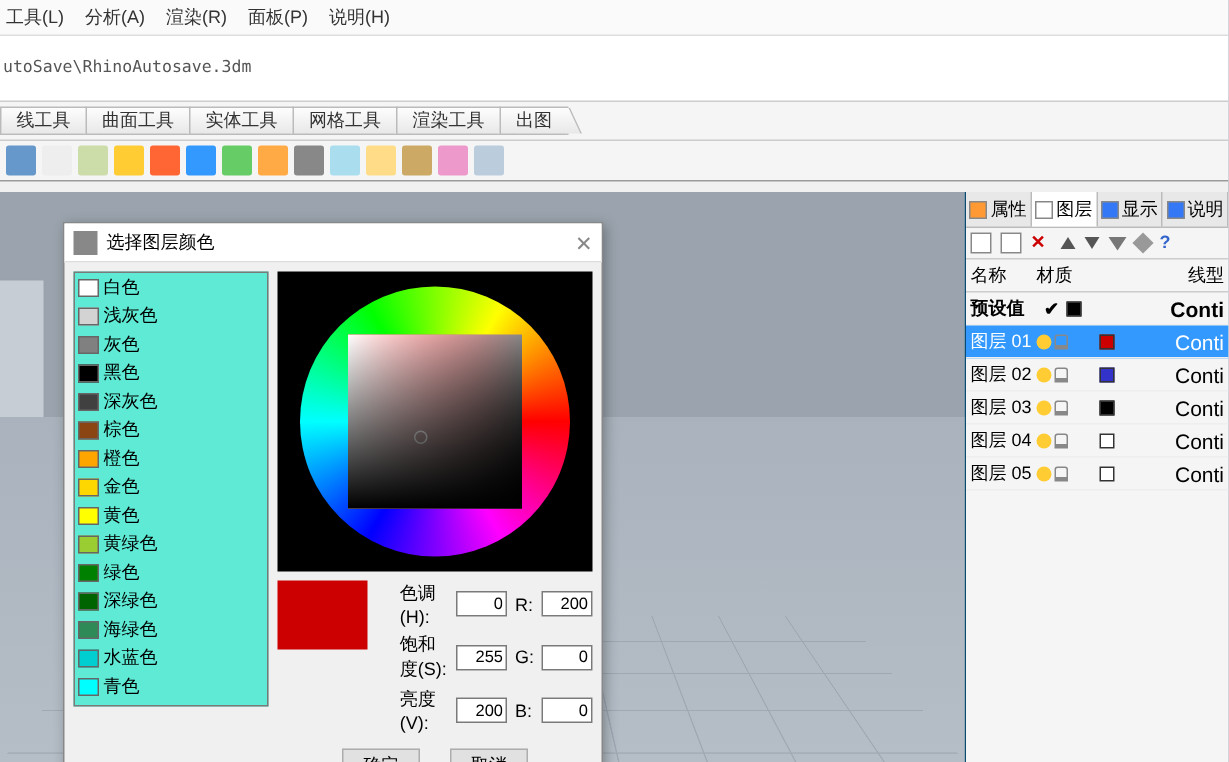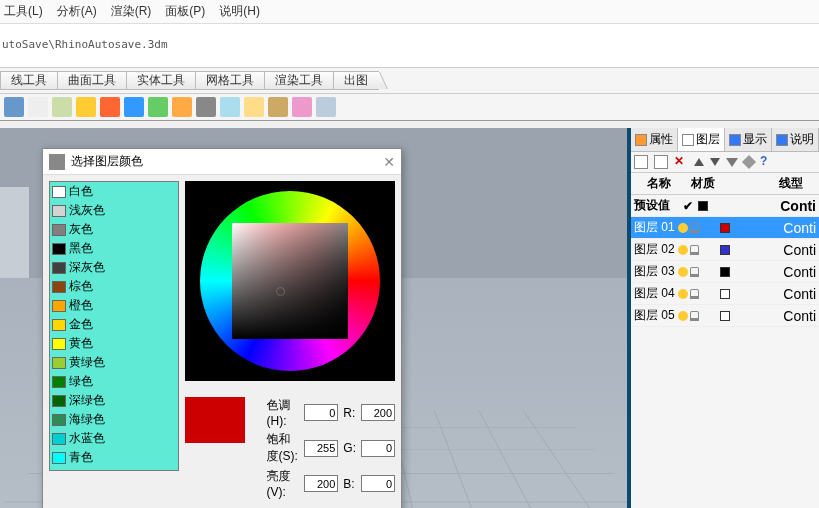--- a/index.html
+++ b/index.html
@@ -9,28 +9,28 @@
 .cmdline{background:#fff;border-bottom:1px solid #ccc;padding:14px 2px 16px;font-family:monospace;font-size:11px;color:#555}
 .tabstrip{background:#f5f5f5;border-bottom:1px solid #ccc;padding:3px 0;display:flex}
 .tab{padding:0 10px;border:1px solid #bbb;background:linear-gradient(#fdfdfd,#e8e8e8);margin-right:-1px;position:relative;cursor:default;color:#333}
 .tab::after{content:"";position:absolute;right:-6px;top:0;bottom:0;width:10px;background:inherit;transform:skewX(25deg);border-right:1px solid #bbb}
 .toolbar{background:#f5f5f5;border-bottom:1px solid #999;padding:3px 4px;display:flex;gap:4px;align-items:center}
 .tbtn{width:20px;height:20px;border-radius:2px;display:inline-block}
 .viewport{position:absolute;top:128px;left:0;right:176px;bottom:0;background:#9ba4ae;overflow:hidden}
 .grid{position:absolute;left:0;right:0;bottom:0;height:230px;background:linear-gradient(#aab3bd,#b5bec7);transform-origin:bottom;perspective:400px}
 .grid::before{content:"";position:absolute;inset:0;background-image:repeating-linear-gradient(90deg,transparent 0,transparent 58px,#8a94a0 58px,#8a94a0 59px),repeating-linear-gradient(0deg,transparent 0,transparent 38px,#8a94a0 38px,#8a94a0 39px);opacity:.5;transform:rotateX(55deg) translateY(70px);transform-origin:bottom}
 .cube{position:absolute;left:-10px;top:58px;width:40px;height:95px;background:#c6cdd4;border:1px solid #9aa3ad}
-.panel-right{position:absolute;top:128px;right:0;width:192px;bottom:0;background:#f5f5f5;border-left:4px solid #0c4a6e}
+.panel-right{position:absolute;top:128px;right:0;width:176px;bottom:0;background:#f5f5f5;border-left:1px solid #0c4a6e}
 .panel-tabs{display:flex;background:#e8e8e8;border-bottom:1px solid #bbb}
 .ptab{flex:1;padding:3px 2px;text-align:center;border-right:1px solid #bbb;display:flex;align-items:center;justify-content:center;gap:2px;cursor:default}
 .ptab.active{background:#fff}
 .ptab .ic{width:12px;height:12px;display:inline-block}
 .panel-tools{display:flex;padding:3px;gap:6px;border-bottom:1px solid #ccc;align-items:center}
 .panel-tools .ic2{width:14px;height:14px;display:inline-block}
-.layer-header{display:flex;padding:2px 16px;border-bottom:1px solid #ccc;font-weight:bold;font-size:11px}
+.layer-header{display:flex;padding:2px 3px;border-bottom:1px solid #ccc;font-weight:normal;font-size:11px}
 .layer-row{display:flex;padding:2px 3px;align-items:center;font-size:11px;border-bottom:1px solid #eee}
 .layer-row.sel{background:#3399ff;color:#fff}
 .ln{width:44px}
 .lic{display:flex;gap:2px;width:42px;align-items:center}
 .bulb{width:10px;height:10px;background:#ffcc33;border-radius:50%}
 .lock{width:9px;height:10px;border:1px solid #888;border-radius:2px 2px 0 0;border-bottom:3px solid #888}
 .lsw{width:10px;height:10px;border:1px solid #333}
 .lct{margin-left:auto;font-size:14px}
 
 .dialog{position:absolute;left:42px;top:148px;width:360px;background:#f0f0f0;border:1px solid #888;box-shadow:2px 2px 8px rgba(0,0,0,.3)}
@@ -44,21 +44,21 @@
 .color-list::-webkit-scrollbar-thumb{background:#cdcdcd;border:1px solid #aaa}
 .clr-item{display:flex;align-items:center;padding:1px 2px;gap:3px;font-size:12px}
 .csw{width:14px;height:12px;border:1px solid #666}
 .picker{flex:1}
 .wheel-box{width:210px;height:200px;background:#000;position:relative;display:flex;align-items:center;justify-content:center}
 .hue-ring{width:180px;height:180px;border-radius:50%;background:conic-gradient(from 90deg,red,#f0f,blue,cyan,#0f0,#ff0,red);display:flex;align-items:center;justify-content:center}
 .sv-box{width:116px;height:116px;background:linear-gradient(to right,red,#888),linear-gradient(to top,#000,transparent);background-blend-mode:multiply;position:relative}
 .sv-box::before{content:"";position:absolute;inset:0;background:linear-gradient(to right,#fff,transparent)}
 .sv-box::after{content:"";position:absolute;inset:0;background:linear-gradient(to top,#000,transparent)}
 .sv-cursor{position:absolute;left:44px;top:64px;width:9px;height:9px;border:1px solid #fff;border-radius:50%}
-.values{display:flex;margin-top:16px;gap:22px}
+.values{display:flex;margin-top:6px;gap:22px}
 .preview-sw{width:70px;height:46px;background:#c00}
 .val-grid{display:grid;grid-template-columns:auto 34px auto 34px;gap:3px 5px;align-items:center;font-size:11px}
 .val-grid input{width:34px;height:17px;border:1px solid #7a7a7a;text-align:right;padding-right:2px;font-size:11px}
 .dlg-btns{display:flex;justify-content:center;gap:20px;padding:10px 0 12px}
 .dlg-btns button{width:52px;height:22px;background:#e1e1e1;border:1px solid #adadad;cursor:default;font-size:12px}
 </style>
 </head>
 <body>
 
 <div class="menubar">

